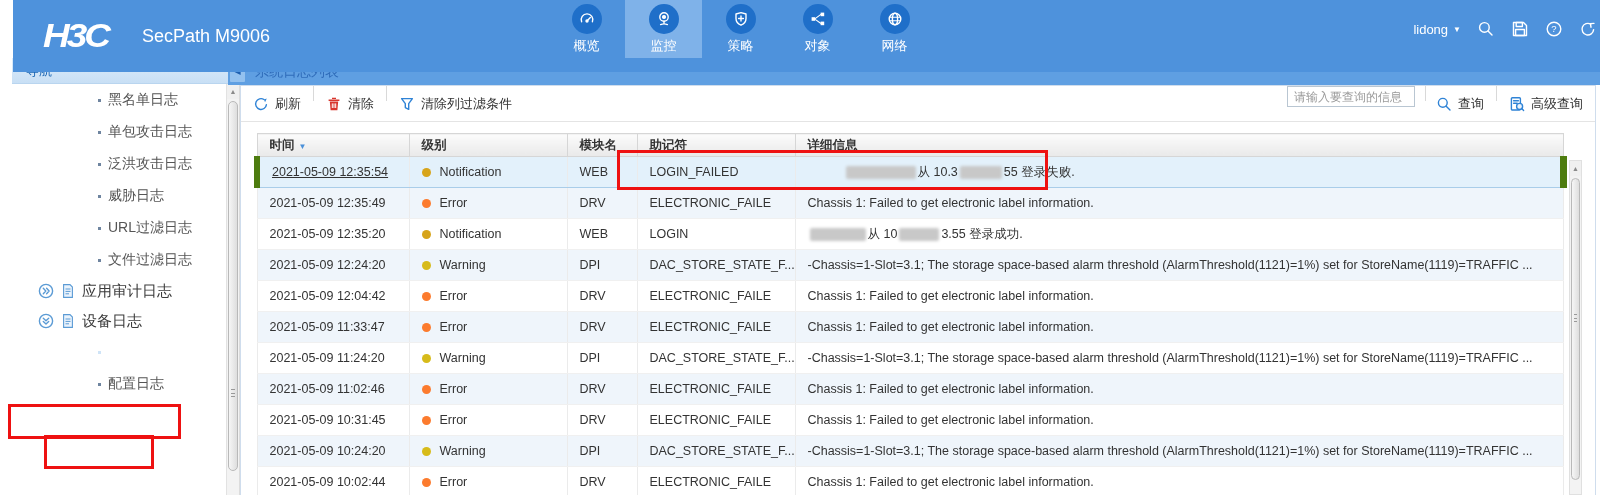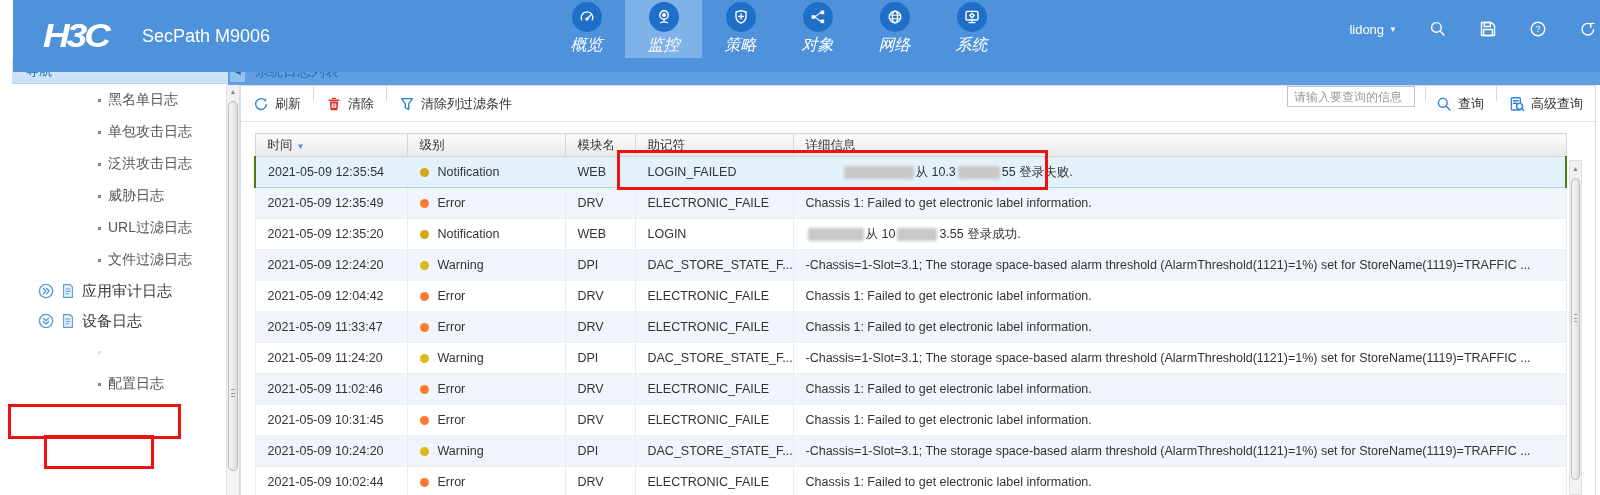--- a/index.html
+++ b/index.html
@@ -14,23 +14,23 @@
     background:#4e92dc; display:flex; align-items:center; z-index:5; }
   .logo { color:#fff; font-size:37px; font-weight:bold; font-style:italic;
     letter-spacing:-3px; margin-left:30px; transform:scaleY(.92); }
   .product { color:#fff; font-size:18px; margin-left:34px; }
   .mainnav { position:absolute; left:535px; top:0; height:58px; display:flex; }
   .nav-item { width:77px; height:58px; display:flex; flex-direction:column;
     align-items:center; justify-content:center; gap:3px; cursor:pointer; }
   .nav-item.active { background:#7fb2e9; }
   .nav-circle { width:30px; height:30px; border-radius:50%; background:#1f6fc9;
     color:#fff; display:flex; align-items:center; justify-content:center; }
-  .nav-label { color:#fff; font-size:16px;font-style:italic; }
+  .nav-label { color:#fff; font-size:13px; }
   .userarea { position:absolute; right:16px; top:0; height:58px;
-    display:flex; align-items:center; gap:32px; color:#fff; }
+    display:flex; align-items:center; gap:16px; color:#fff; }
   .username { display:flex; align-items:center; gap:5px; font-size:13px; cursor:pointer; }
   .caret { font-size:8px; }
   .hicon { width:18px; height:18px; color:#fff; cursor:pointer; display:flex; align-items:center; }
 
   
   .sidebar { position:absolute; left:12px; top:58px; width:228px; bottom:0;
     background:#fff; border-right:1px solid #dcdcdc; }
   .sidebar-title { height:26px; line-height:26px; padding-left:14px;
     background:linear-gradient(#ddedfb,#c8dff5); color:#1a66b4;
     border-bottom:1px solid #b9d5ef; font-size:13px; }
@@ -84,31 +84,31 @@
   .tb-spacer { flex:1; }
   .search-input { width:128px; height:21px; border:1px solid #b9c6d2;
     font-size:12px; padding:0 6px; color:#333; outline:none;
     font-family:"Liberation Sans","DejaVu Sans",sans-serif; }
   .search-input::placeholder { color:#9a9a9a; }
 
   
   .tablewrap { position:absolute; left:13px; top:47px; width:1313px; bottom:0; overflow:hidden; }
   table { width:1313px; border-collapse:collapse; table-layout:fixed; font-size:12.5px; }
   thead th { height:23px; background:linear-gradient(#fbfbfb,#e9e9e9);
-    border:1px solid #d6d6d6; font-weight:normal; text-align:left;
+    border:1px solid #d6d6d6; font-weight:bold; text-align:left;
     padding:0 8px 0 12px; color:#333; cursor:pointer; white-space:nowrap; }
   .sort-arrow { color:#4a90d9; font-size:8px; margin-left:4px; }
   tbody td { height:31px; padding:0 8px 0 12px; border-right:1px solid #ebebeb;
     border-bottom:1px solid #f0f0f0; white-space:nowrap; overflow:hidden; color:#333; }
   tbody td:first-child { border-left:1px solid #ebebeb; }
   tr.alt td { background:#eff5fb; }
   tr.selected td { background:#e3f1fb; border-top:1px solid #a9cde9;
     border-bottom:1px solid #a9cde9; }
-  tr.selected td:first-child { border-left:2px solid #4d7c0f; }
-  tr.selected td:last-child { border-right:2px solid #4d7c0f;padding-left:48px; }
+  tr.selected td:first-child { border-left:6px solid #4d7c0f;text-decoration:underline; }
+  tr.selected td:last-child { border-right:7px solid #4d7c0f;padding-left:48px; }
   .lvl { display:flex; align-items:center; gap:9px; }
   .lvl-dot { width:9px; height:9px; border-radius:50%; flex:0 0 auto; }
   .mask { display:inline-block; height:13px; background:#c8c8c8; border-radius:2px;
     filter:blur(1.5px); vertical-align:middle; margin:0 2px; }
 
   
   .table-scroll { position:absolute; right:13px; top:74px; bottom:0; width:13px;
     background:#f3f3f3; border:1px solid #e0e0e0; }
   .table-thumb { position:absolute; left:1px; right:1px; top:17px; bottom:14px;
     background:linear-gradient(90deg,#f6f6f6,#dedede); border:1px solid #b9b9b9;
@@ -170,31 +170,20 @@
       </div>
       <div class="nav-item">
         <span class="nav-circle">
           <svg viewBox="0 0 16 16" width="16" height="16" fill="none" stroke="currentColor" stroke-width="1.4" stroke-linecap="round" stroke-linejoin="round">
             <circle cx="8" cy="8" r="5.8"></circle>
             <ellipse cx="8" cy="8" rx="2.6" ry="5.8"></ellipse>
             <path d="M2.5 6.2 H13.5 M2.5 9.8 H13.5" stroke-width="1.1"></path>
           </svg>
         </span>
         <span class="nav-label">网络</span>
-      </div>
-      <div class="nav-item">
-        <span class="nav-circle">
-          <svg viewBox="0 0 16 16" width="16" height="16" fill="none" stroke="currentColor" stroke-width="1.4" stroke-linecap="round" stroke-linejoin="round">
-            <rect x="2" y="2.4" width="12" height="8.6" rx="1"></rect>
-            <path d="M8 11 V13 M5 13.6 H11"></path>
-            <circle cx="8" cy="6.6" r="1.7"></circle>
-            <path d="M8 3.9 V5 M8 8.2 V9.3 M5.4 6.6 H6.4 M9.6 6.6 H10.6" stroke-width="1"></path>
-          </svg>
-        </span>
-        <span class="nav-label">系统</span>
       </div>
     </nav>
   <div class="userarea">
     <span class="username">
       <span>lidong</span>
       <span class="caret">▼</span>
     </span>
     <span class="hicon">
         <svg viewBox="0 0 18 18" width="18" height="18" fill="none" stroke="currentColor" stroke-width="1.4" stroke-linecap="round" stroke-linejoin="round">
           <circle cx="7.4" cy="7.4" r="4.8"></circle>

